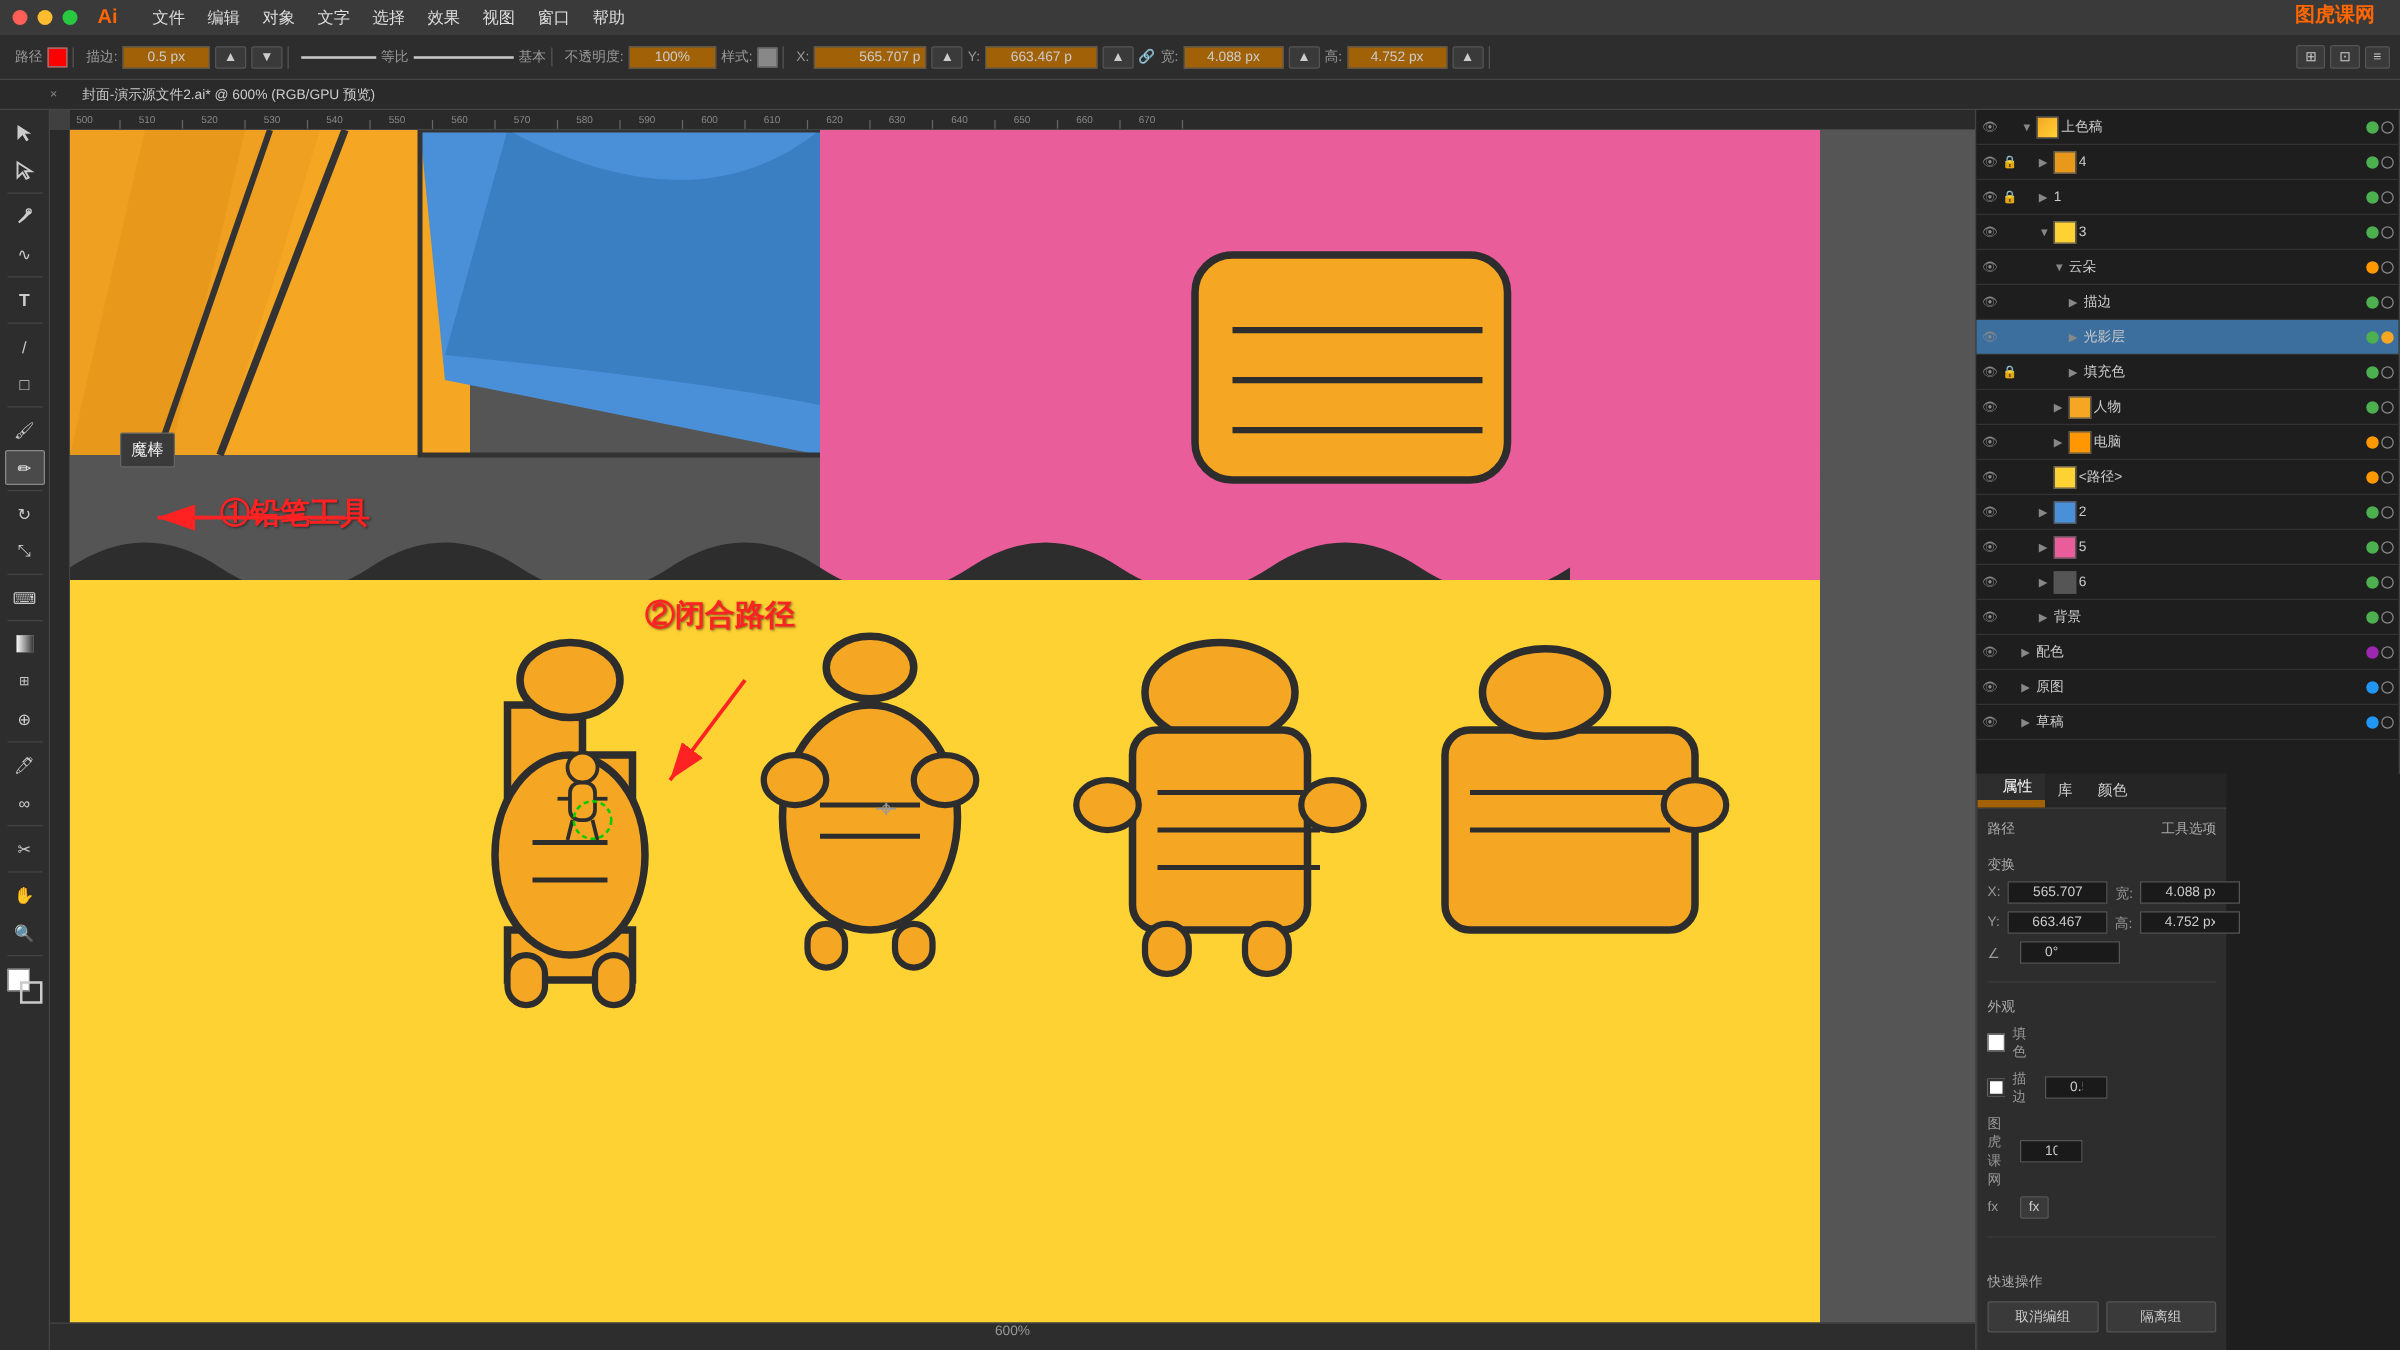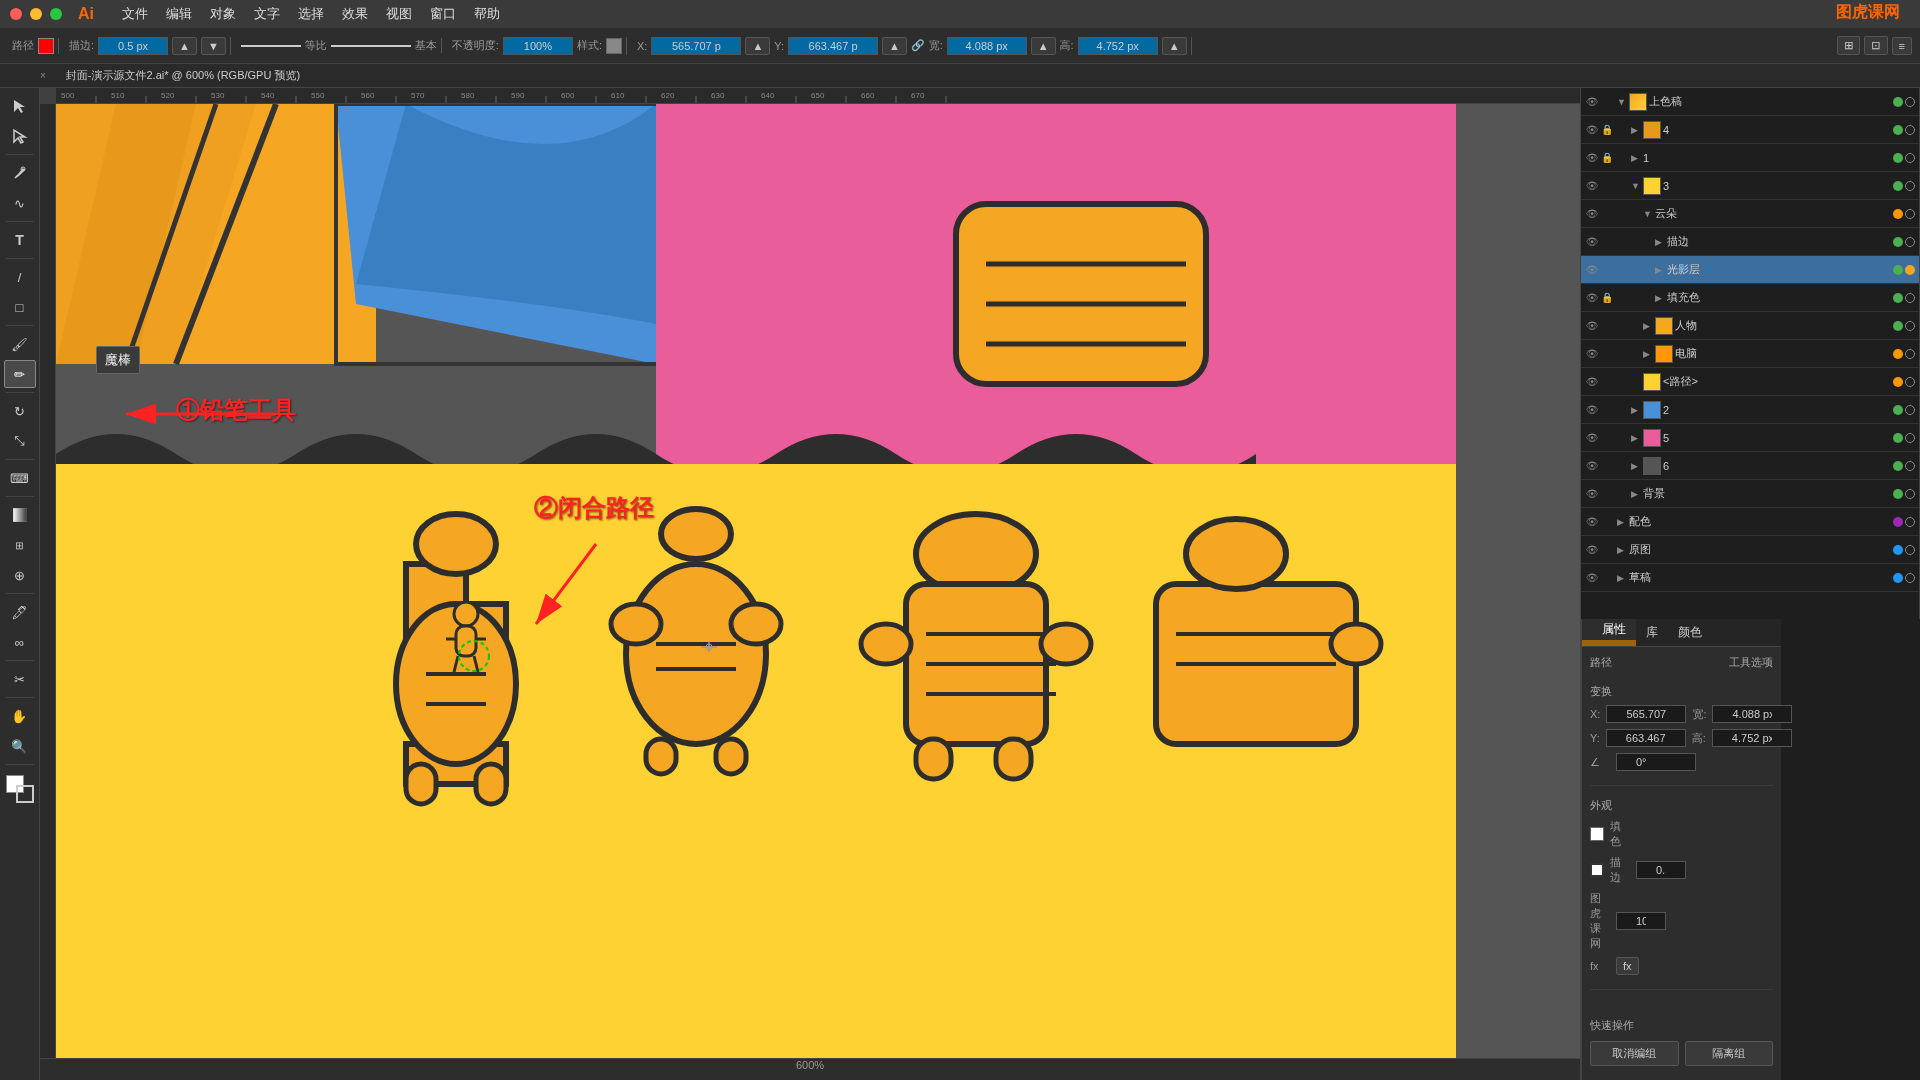--- a/index.html
+++ b/index.html
@@ -21,21 +21,21 @@
 
     
     #toolbar {
       width: 100%; height: 36px; background: #2d2d2d;
       display: flex; align-items: center; padding: 0 8px; gap: 6px;
       border-bottom: 1px solid #444;
     }
     .toolbar-section { display: flex; align-items: center; gap: 4px; padding: 0 4px; border-right: 1px solid #555; }
     .toolbar-section:last-child { border-right: none; }
     .tb-btn { background: #3a3a3a; border: 1px solid #555; color: #ccc; font-size: 11px; padding: 2px 6px; cursor: pointer; border-radius: 2px; white-space: nowrap; }
-    .tb-input { background: #0369a1; border: 1px solid #555; color: #ccc; font-size: 11px; padding: 2px 4px; width: 70px; text-align: center; }
+    .tb-input { background: #a16207; border: 1px solid #555; color: #ccc; font-size: 11px; padding: 2px 4px; width: 70px; text-align: center; }
     .tb-label { color: #999; font-size: 11px; }
 
     
     #tabbar {
       width: 100%; height: 24px; background: #2a2a2a;
       display: flex; align-items: center; padding: 0 40px;
       border-bottom: 1px solid #444;
     }
     .tab-close { color: #888; font-size: 10px; margin-right: 4px; cursor: pointer; }
     .tab-title { color: #ccc; font-size: 11px; margin-left: 16px; }
@@ -214,21 +214,21 @@
     <span class="tb-label">基本</span>
   </div>
   <div class="toolbar-section">
     <span class="tb-label">不透明度:</span>
     <input class="tb-input" value="100%" style="">
     <span class="tb-label">样式:</span>
     <div style="width:16px;height:16px;background:#888;border:1px solid #666;"></div>
   </div>
   <div class="toolbar-section">
     <span class="tb-label">X:</span>
-    <input class="tb-input" style="width: 90px;" value="565.707 p">
+    <input class="tb-input" style="width: 90px; text-align: right;" value="565.707 p">
     <button class="tb-btn">▲</button>
     <span class="tb-label">Y:</span>
     <input class="tb-input" style="width: 90px;" value="663.467 p">
     <button class="tb-btn">▲</button>
     <span class="tb-label">🔗</span>
     <span class="tb-label">宽:</span>
     <input class="tb-input" style="width: 80px;" value="4.088 px">
     <button class="tb-btn">▲</button>
     <span class="tb-label">高:</span>
     <input class="tb-input" style="width: 80px;" value="4.752 px">
@@ -470,21 +470,21 @@
       <svg style="position:absolute;left:60px;top:280px;pointer-events:none;" width="200" height="60">
         <defs>
           <marker id="arrowhead" markerWidth="10" markerHeight="7" refX="10" refY="3.5" orient="auto">
             <polygon points="0 0, 10 3.5, 0 7" fill="#ff2222"></polygon>
           </marker>
         </defs>
         <line x1="160" y1="30" x2="10" y2="30" stroke="#ff2222" stroke-width="3" marker-end="url(#arrowhead)"></line>
       </svg>
 
       
-      <div class="annotation" style="left: 460px; top: 388px; font-size: 24px; color: #ff2222; margin-left: 18px;">②闭合路径</div>
+      <div class="annotation" style="left: 460px; top: 372px; font-size: 24px; color: #ff2222;">②闭合路径</div>
 
       
       <svg style="position:absolute;left:460px;top:430px;pointer-events:none;" width="120" height="100">
         <defs>
           <marker id="arrowhead2" markerWidth="10" markerHeight="7" refX="10" refY="3.5" orient="auto">
             <polygon points="0 0, 10 3.5, 0 7" fill="#ff2222"></polygon>
           </marker>
         </defs>
         <line x1="80" y1="10" x2="20" y2="90" stroke="#ff2222" stroke-width="3" marker-end="url(#arrowhead2)"></line>
       </svg>

